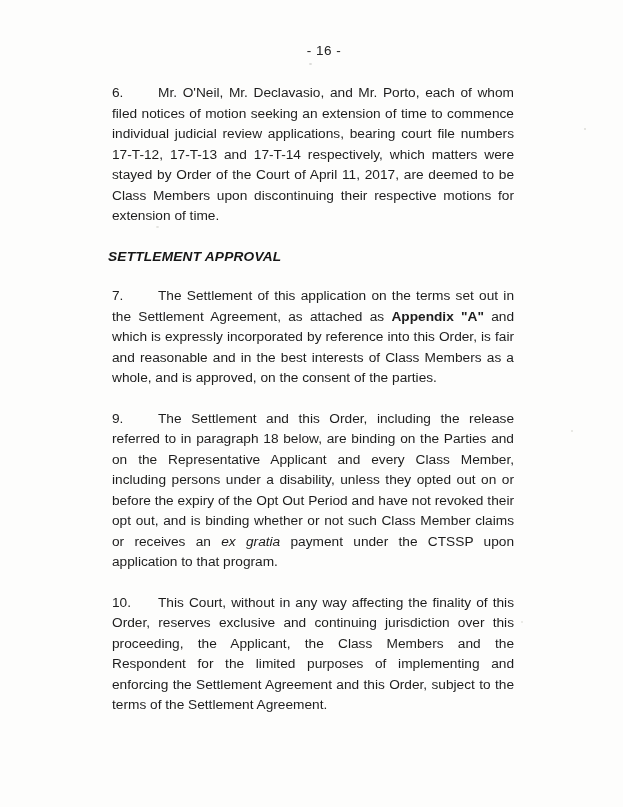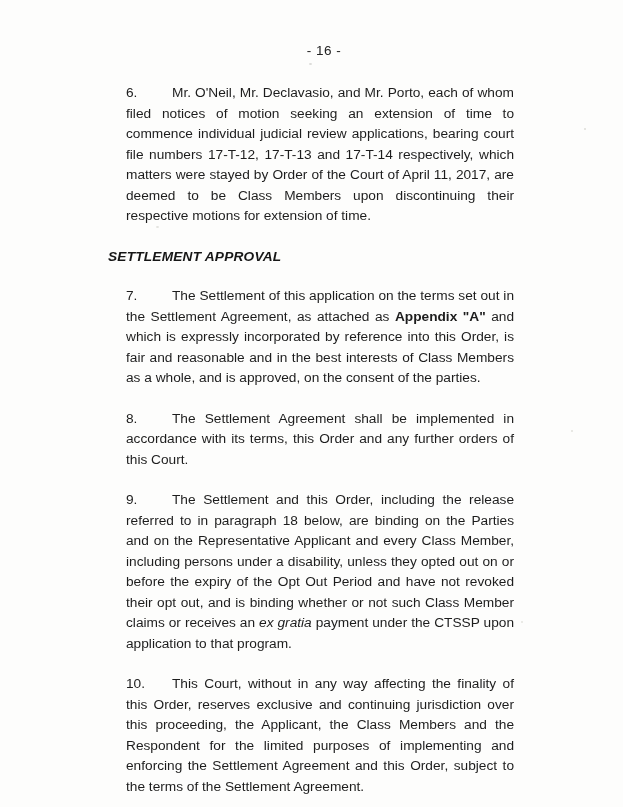--- a/index.html
+++ b/index.html
@@ -24,21 +24,21 @@
     color: #222;
     margin-left: 25px;
   }
   .content {
     margin: 25px 0 0 108px;
     width: 406px;
     font-size: 13.7px;
     line-height: 20.5px;
   }
   .para {
-    margin: 0 0 20px 18px;
+    margin: 0 0 20px 4px;
     text-align: justify;
   }
   .para .pnum {
     display: inline-block;
     width: 46px;
     text-align: left;
   }
   .heading {
     margin: 1px 0 19px 0;
     font-weight: 700;
@@ -67,21 +67,20 @@
   <div class="page-number">- 16 -</div>
 
   <div class="content">
 
     <p class="para"><span class="pnum">6.</span><span class="ptext"><span>Mr. O'Neil, Mr. Declavasio, and Mr. Porto, each of whom filed notices of motion seeking an extension of time to commence individual judicial review applications, bearing court file numbers 17-T-12, 17-T-13 and 17-T-14 respectively, which matters were stayed by Order of the Court of April 11, 2017, are deemed to be Class Members upon discontinuing their respective motions for extension of time.</span></span></p>
 
     <h2 class="heading">SETTLEMENT APPROVAL</h2>
 
     <p class="para"><span class="pnum">7.</span><span class="ptext"><span>The Settlement of this application on the terms set out in the Settlement Agreement, as attached as </span><span style="font-weight: 700;">Appendix "A"</span><span> and which is expressly incorporated by reference into this Order, is fair and reasonable and in the best interests of Class Members as a whole, and is approved, on the consent of the parties.</span></span></p>
 
-    <p class="para"><span class="pnum">8.</span><span class="ptext"><span>The Settlement Agreement shall be implemented in accordance with its terms, this Order and any further orders of this Court.</span></span></p>
 
     <p class="para"><span class="pnum">9.</span><span class="ptext"><span>The Settlement and this Order, including the release referred to in paragraph 18 below, are binding on the Parties and on the Representative Applicant and every Class Member, including persons under a disability, unless they opted out on or before the expiry of the Opt Out Period and have not revoked their opt out, and is binding whether or not such Class Member claims or receives an </span><span style="font-style: italic;">ex gratia</span><span> payment under the CTSSP upon application to that program.</span></span></p>
 
     <p class="para"><span class="pnum">10.</span><span class="ptext"><span>This Court, without in any way affecting the finality of this Order, reserves exclusive and continuing jurisdiction over this proceeding, the Applicant, the Class Members and the Respondent for the limited purposes of implementing and enforcing the Settlement Agreement and this Order, subject to the terms of the Settlement Agreement.</span></span></p>
 
   </div>
 
   <div class="speck s1"></div>
   <div class="speck s2"></div>
   <div class="speck s3"></div>

